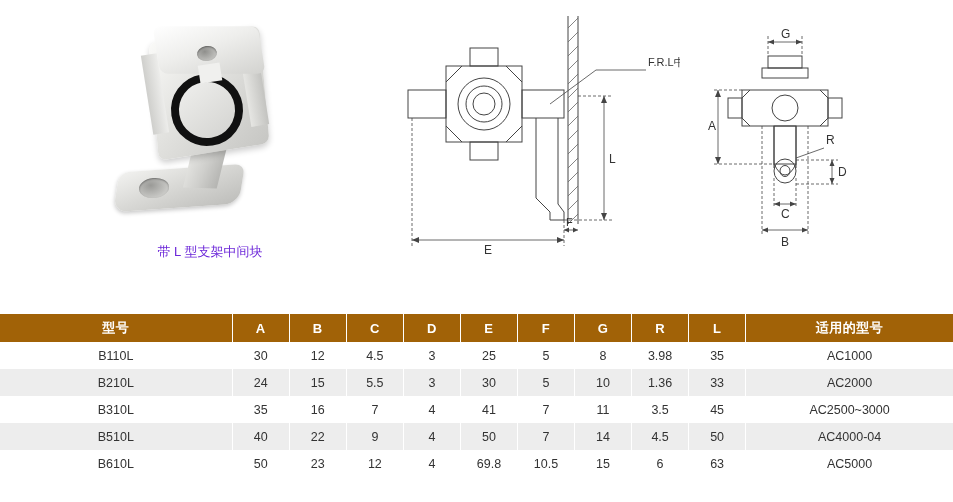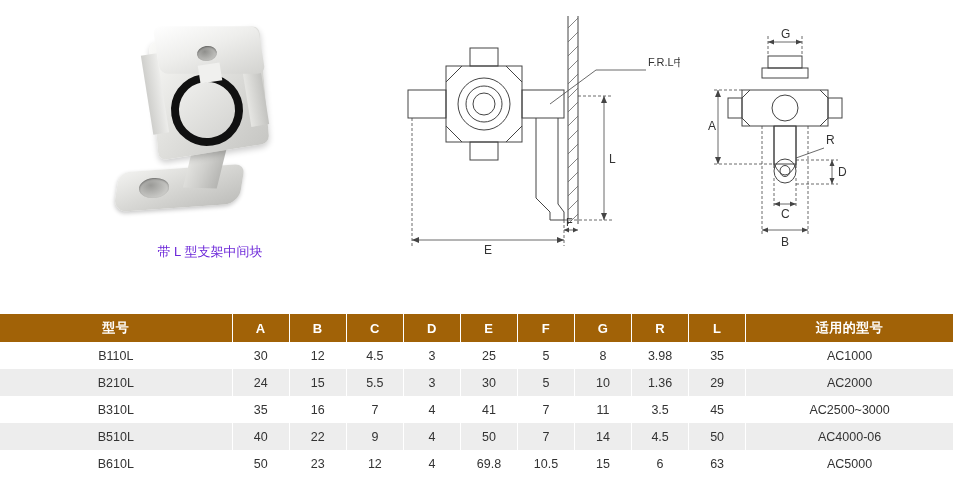--- a/index.html
+++ b/index.html
@@ -430,21 +430,21 @@
         <tr>
           <td class="model-cell">B210L</td>
           <td>24</td>
           <td>15</td>
           <td>5.5</td>
           <td>3</td>
           <td>30</td>
           <td>5</td>
           <td>10</td>
           <td>1.36</td>
-          <td>29</td>
+          <td>33</td>
           <td>AC2000</td>
         </tr>
         <tr>
           <td class="model-cell">B310L</td>
           <td>35</td>
           <td>16</td>
           <td>7</td>
           <td>4</td>
           <td>41</td>
           <td>7</td>
@@ -457,21 +457,21 @@
           <td class="model-cell">B510L</td>
           <td>40</td>
           <td>22</td>
           <td>9</td>
           <td>4</td>
           <td>50</td>
           <td>7</td>
           <td>14</td>
           <td>4.5</td>
           <td>50</td>
-          <td>AC4000-06</td>
+          <td>AC4000-04</td>
         </tr>
         <tr>
           <td class="model-cell">B610L</td>
           <td>50</td>
           <td>23</td>
           <td>12</td>
           <td>4</td>
           <td>69.8</td>
           <td>10.5</td>
           <td>15</td>

